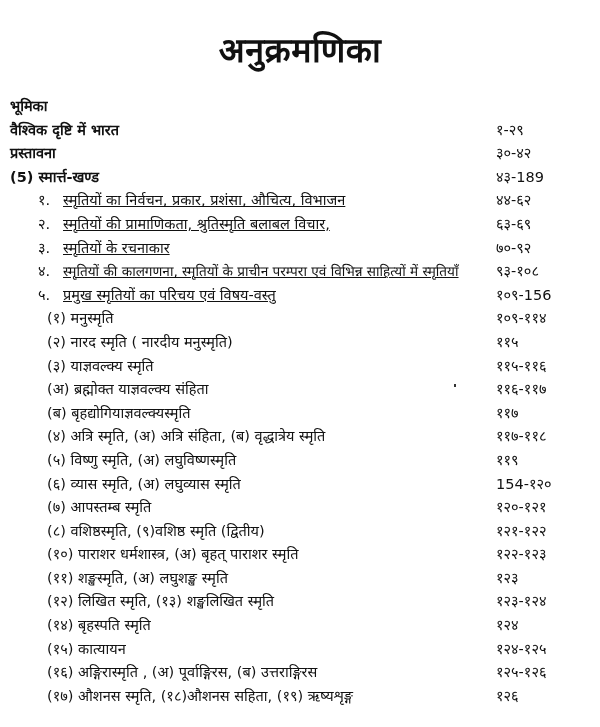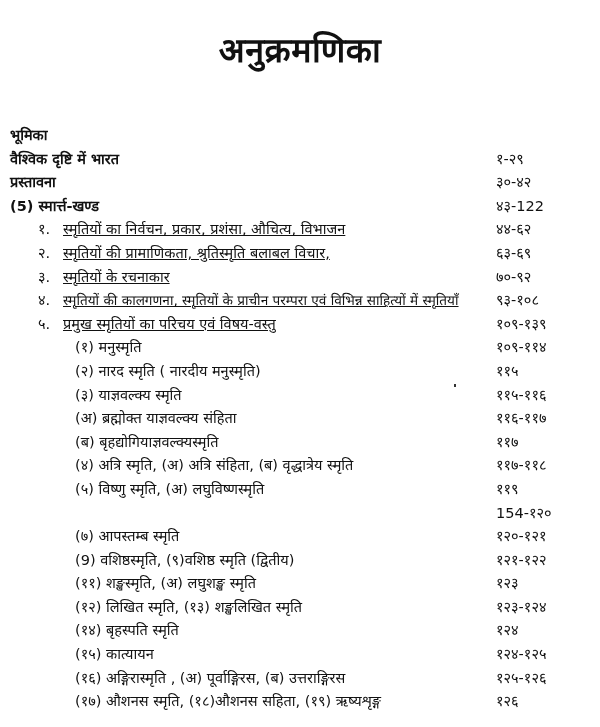--- a/index.html
+++ b/index.html
@@ -24,21 +24,20 @@
       font-size: 34px;
       font-weight: bold;
       letter-spacing: 0.5px;
       line-height: 44px;
     }
     .toc {
       position: absolute;
       top: 95px;
       left: 0;
       width: 600px;
-      margin-top: 29px;
     }
     .row {
       position: relative;
       height: 23.6px;
       font-size: 14.5px;
       line-height: 23.6px;
       white-space: nowrap;
     }
     .row .label {
       position: absolute;
@@ -51,21 +50,21 @@
     }
     .row .pages {
       position: absolute;
       top: 0;
       left: 496px;
       font-size: 14.5px;
     }
     .lvl0 .label { left: 10px; font-weight: bold; }
     .lvl1 .num { left: 38px; }
     .lvl1 .label { left: 63px; text-decoration: underline; }
-    .lvl2 .label { left: 75px; }
+    .lvl2 .label { left: 47px; }
     .speck {
       position: absolute;
       left: 454px;
       top: 384px;
       width: 2px;
       height: 3px;
       background: #333;
     }
   </style>
 </head>
@@ -81,21 +80,21 @@
   <div class="row lvl0">
     <span class="label">वैश्विक दृष्टि में भारत</span>
     <span class="pages">१-२९</span>
   </div>
   <div class="row lvl0">
     <span class="label">प्रस्तावना</span>
     <span class="pages">३०-४२</span>
   </div>
   <div class="row lvl0">
     <span class="label">(5) स्मार्त्त-खण्ड</span>
-    <span class="pages">४३-122</span>
+    <span class="pages">४३-189</span>
   </div>
 
   <div class="row lvl1">
     <span class="num">१.</span>
     <span class="label">स्मृतियों का निर्वचन, प्रकार, प्रशंसा, औचित्य, विभाजन</span>
     <span class="pages">४४-६२</span>
   </div>
   <div class="row lvl1">
     <span class="num">२.</span>
     <span class="label">स्मृतियों की प्रामाणिकता, श्रुतिस्मृति बलाबल विचार,</span>
@@ -107,21 +106,21 @@
     <span class="pages">७०-९२</span>
   </div>
   <div class="row lvl1">
     <span class="num">४.</span>
     <span class="label" style="font-size:13.6px;">स्मृतियों की कालगणना, स्मृतियों के प्राचीन परम्परा एवं विभिन्न साहित्यों में स्मृतियाँ</span>
     <span class="pages">९३-१०८</span>
   </div>
   <div class="row lvl1">
     <span class="num">५.</span>
     <span class="label">प्रमुख स्मृतियों का परिचय एवं विषय-वस्तु</span>
-    <span class="pages">१०९-१३९</span>
+    <span class="pages">१०९-156</span>
   </div>
 
   <div class="row lvl2">
     <span class="label">(१) मनुस्मृति</span>
     <span class="pages">१०९-११४</span>
   </div>
   <div class="row lvl2">
     <span class="label">(२) नारद स्मृति ( नारदीय मनुस्मृति)</span>
     <span class="pages">११५</span>
   </div>
@@ -139,29 +138,34 @@
   </div>
   <div class="row lvl2">
     <span class="label">(४) अत्रि स्मृति, (अ) अत्रि संहिता, (ब) वृद्धात्रेय स्मृति</span>
     <span class="pages">११७-११८</span>
   </div>
   <div class="row lvl2">
     <span class="label">(५) विष्णु स्मृति, (अ) लघुविष्णस्मृति</span>
     <span class="pages">११९</span>
   </div>
   <div class="row lvl2">
+    <span class="label">(६) व्यास स्मृति, (अ) लघुव्यास स्मृति</span>
     <span class="pages">154-१२०</span>
   </div>
   <div class="row lvl2">
     <span class="label">(७) आपस्तम्ब स्मृति</span>
     <span class="pages">१२०-१२१</span>
   </div>
   <div class="row lvl2">
-    <span class="label">(9) वशिष्ठस्मृति, (९)वशिष्ठ स्मृति (द्वितीय)</span>
+    <span class="label">(८) वशिष्ठस्मृति, (९)वशिष्ठ स्मृति (द्वितीय)</span>
     <span class="pages">१२१-१२२</span>
+  </div>
+  <div class="row lvl2">
+    <span class="label">(१०) पाराशर धर्मशास्त्र, (अ) बृहत् पाराशर स्मृति</span>
+    <span class="pages">१२२-१२३</span>
   </div>
   <div class="row lvl2">
     <span class="label">(११) शङ्खस्मृति, (अ) लघुशङ्ख स्मृति</span>
     <span class="pages">१२३</span>
   </div>
   <div class="row lvl2">
     <span class="label">(१२) लिखित स्मृति, (१३) शङ्खलिखित स्मृति</span>
     <span class="pages">१२३-१२४</span>
   </div>
   <div class="row lvl2">

